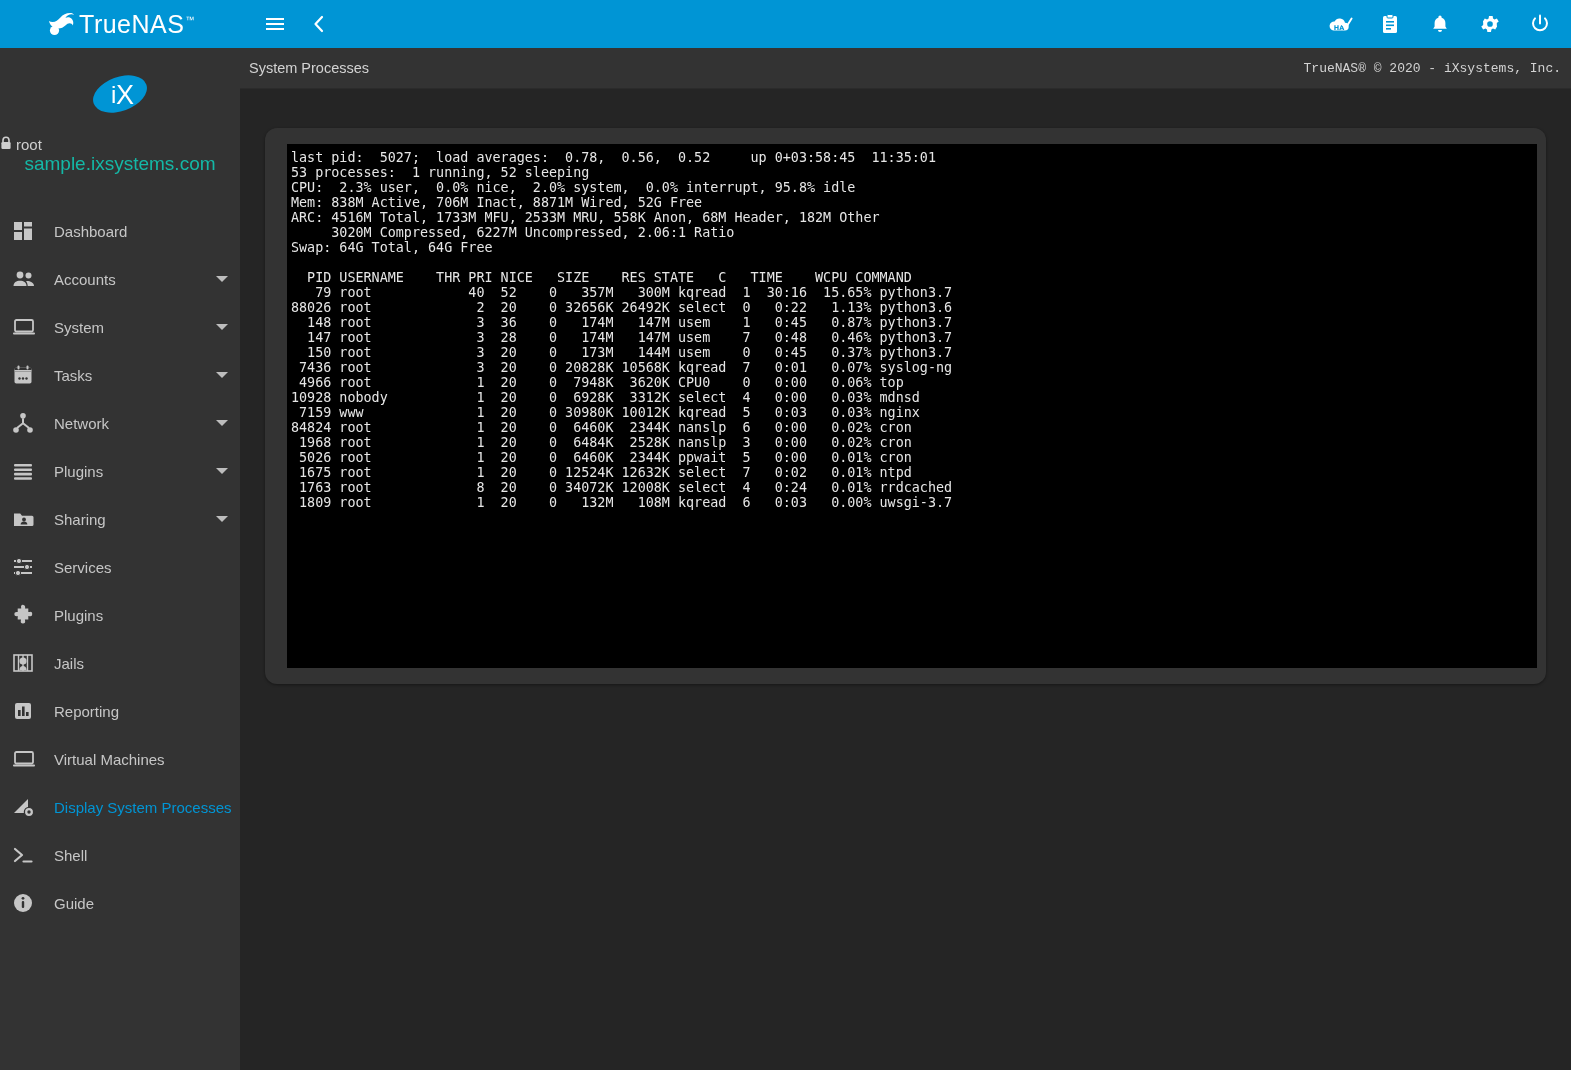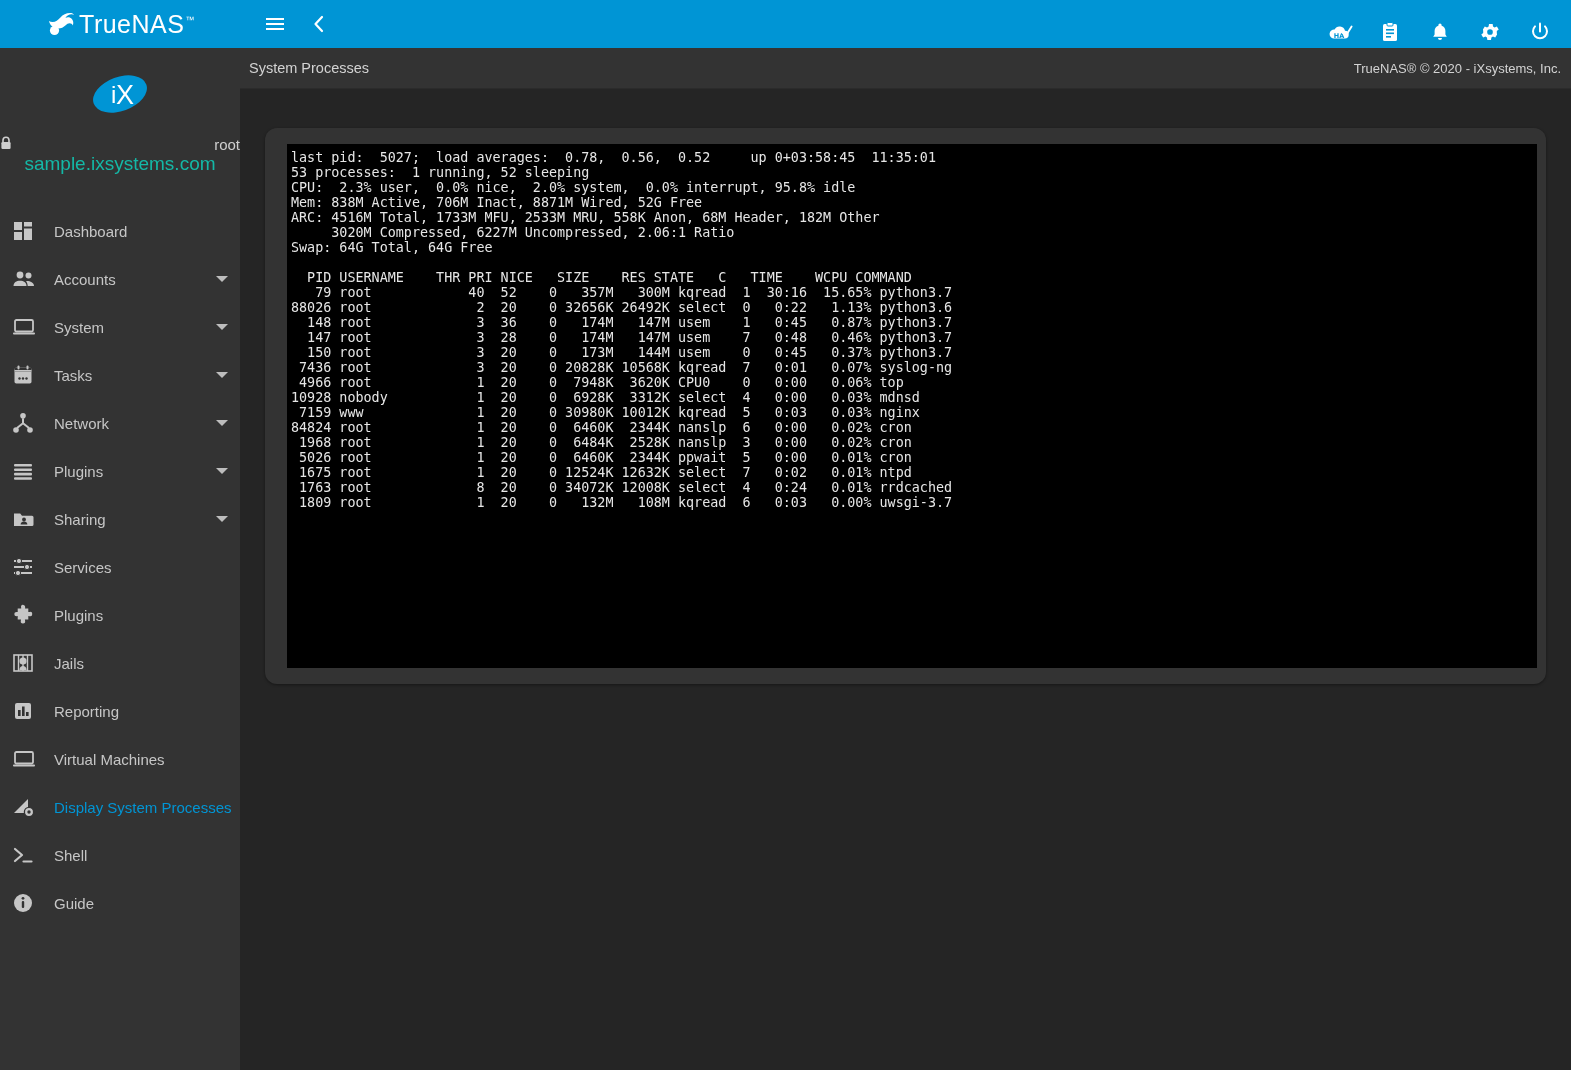--- a/index.html
+++ b/index.html
@@ -30,36 +30,36 @@
   .brand-tm {
     font-size: 9px; vertical-align: super; margin-left: 1px;
   }
   .topbar-btns { display: flex; align-items: center; gap: 18px; margin-left: 22px; }
   .ic-btn {
     width: 26px; height: 26px; display: flex; align-items: center; justify-content: center;
     cursor: pointer;
   }
   .ic-btn svg { display: block; }
   .topbar-right {
-    position: absolute; right: 18px; top: 8px; height: 48px;
+    position: absolute; right: 18px; top: 0; height: 48px;
     display: flex; align-items: center; gap: 24px;
   }
 
   
   .sidebar {
     position: absolute; top: 48px; left: 0;
     width: 240px; height: 1022px;
     background: #333333;
     overflow: hidden;
   }
   .side-head { padding: 22px 0 10px; text-align: center; }
   .ix-logo { margin: 0 auto 18px; width: 62px; height: 48px; display: block; }
   .user-line {
     color: #cfcfcf; font-size: 15px;
-    display: flex; align-items: center; justify-content: space-between; gap: 4px;
+    display: flex; align-items: center; justify-content: flex-start; gap: 4px;
   }
   .user-host {
     color: #14b8a6; font-size: 19px; 
   }
   .nav { margin-top: 22px; }
   .nav-item {
     height: 48px; display: flex; align-items: center;
     padding: 0 8px 0 12px; cursor: pointer;
     color: #c6c6c6;
   }
@@ -84,21 +84,21 @@
     width: 1331px; height: 838px;
     background: #252525;
   }
   .crumbbar {
     height: 41px; background: #333333;
     display: flex; align-items: center; justify-content: space-between;
     padding: 0 10px 0 9px;
     border-bottom: 1px solid #2b2b2b;
   }
   .crumb-title { color: #d3d3d3; font-size: 14.5px; }
-  .copyright { color: #d3d3d3; font-size: 13px; }
+  .copyright { color: #d3d3d3; font-size: 13px; font-family: Liberation Mono, monospace; }
 
   .card {
     margin: 39px 34px 0 25px;
     background: #333333;
     border-radius: 12px;
     padding: 16px 16px 16px 22px;
     width: 1281px;
     box-shadow: 0 1px 3px rgba(0,0,0,.4);
   }
   .terminal {

